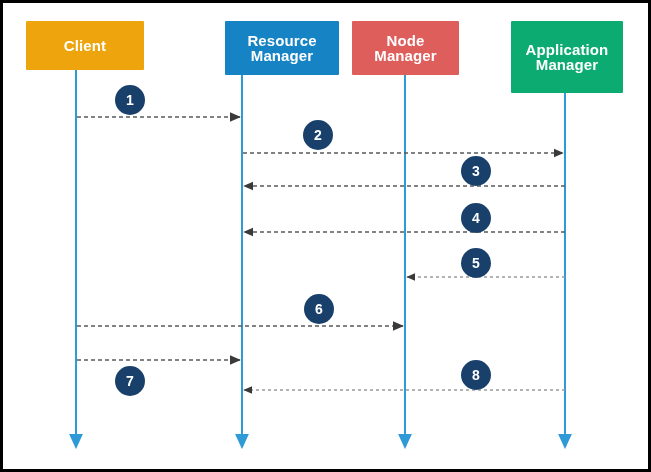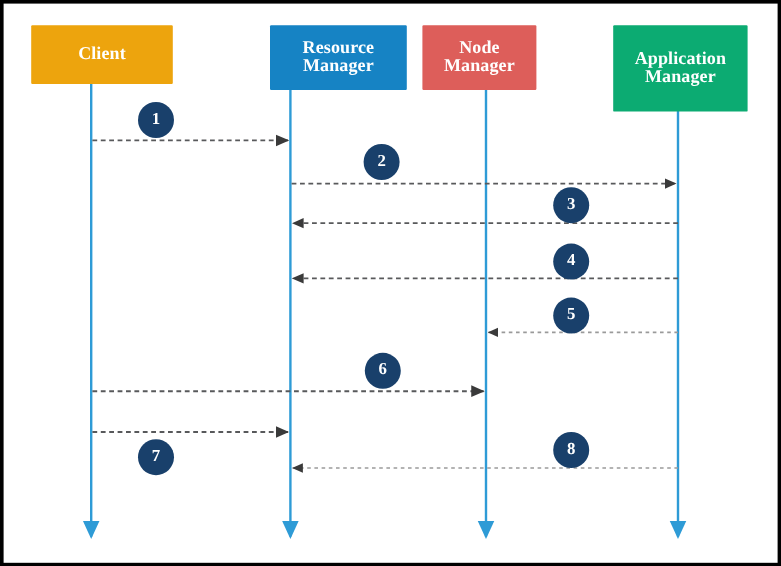--- a/index.html
+++ b/index.html
@@ -11,21 +11,20 @@
     font-family: "Liberation Sans", sans-serif;
   }
   #diagram-frame {
     position: relative;
     width: 651px;
     height: 472px;
     box-sizing: border-box;
     background: #ffffff;
     border: 3px solid #000000;
     overflow: hidden;
-    font-family: Liberation Serif, serif;
   }
   #diagram-canvas {
     position: absolute;
     left: 0;
     top: 0;
     width: 645px;
     height: 466px;
   }
   .participant-box {
     position: absolute;
@@ -97,21 +96,21 @@
   </svg>
 
   <div class="participant-box" style="left:23px; top:18px; width:118px; height:49px; background:#eda40d;">
     <span class="msg-label">Client</span>
   </div>
 
   <div class="participant-box" style="left:190px; top:18px; width:114px; height:54px; background:#1683c4;margin-left:32px;">
     <span class="msg-label">Resource Manager</span>
   </div>
 
-  <div class="participant-box" style="left:349px; top:18px; width:95px; height:54px; background:#dd5e5a;">
+  <div class="participant-box" style="left:349px; top:18px; width:107px; height:54px; background:#dd5e5a;">
     <span class="msg-label">Node Manager</span>
   </div>
 
   <div class="participant-box" style="left:508px; top:18px; width:112px; height:72px; background:#0cab72;">
     <span class="msg-label">Application Manager</span>
   </div>
 
   <div class="badge" style="left:112px; top:82px;">1</div>
   <div class="badge" style="left:300px; top:117px;">2</div>
   <div class="badge" style="left:458px; top:153px;">3</div>

